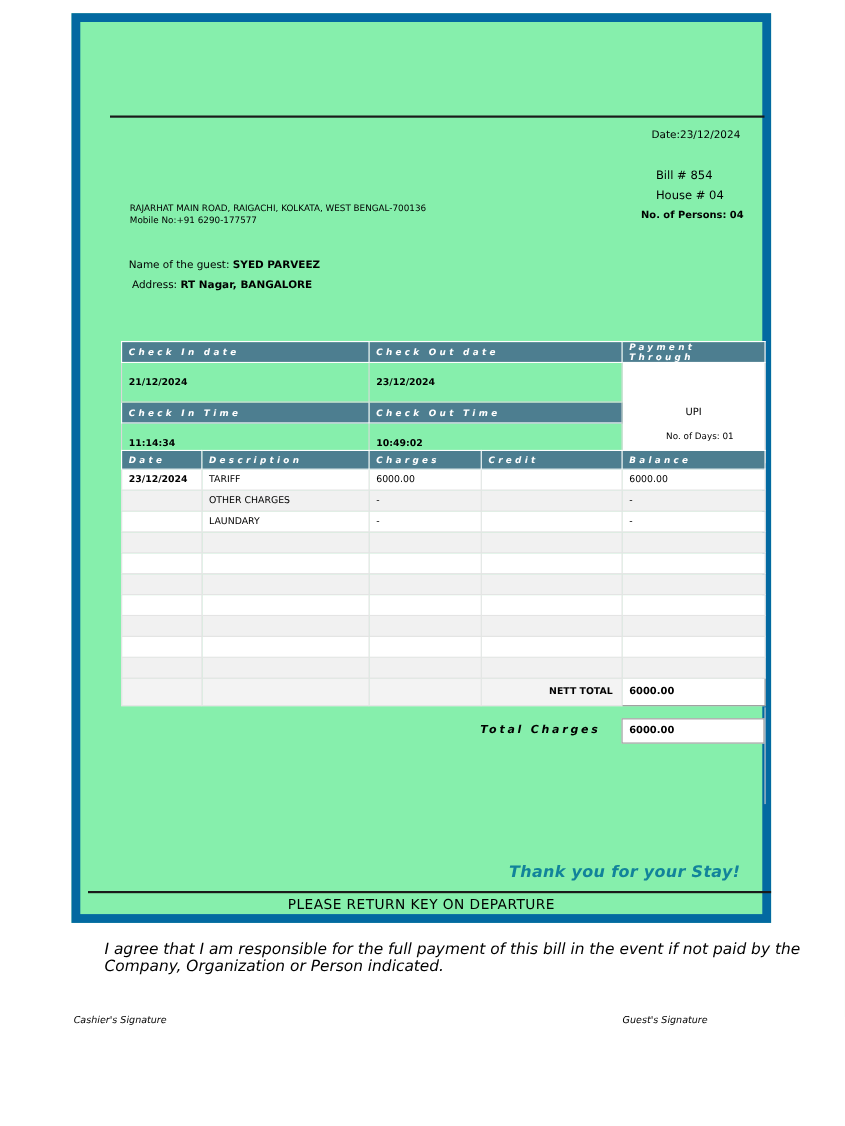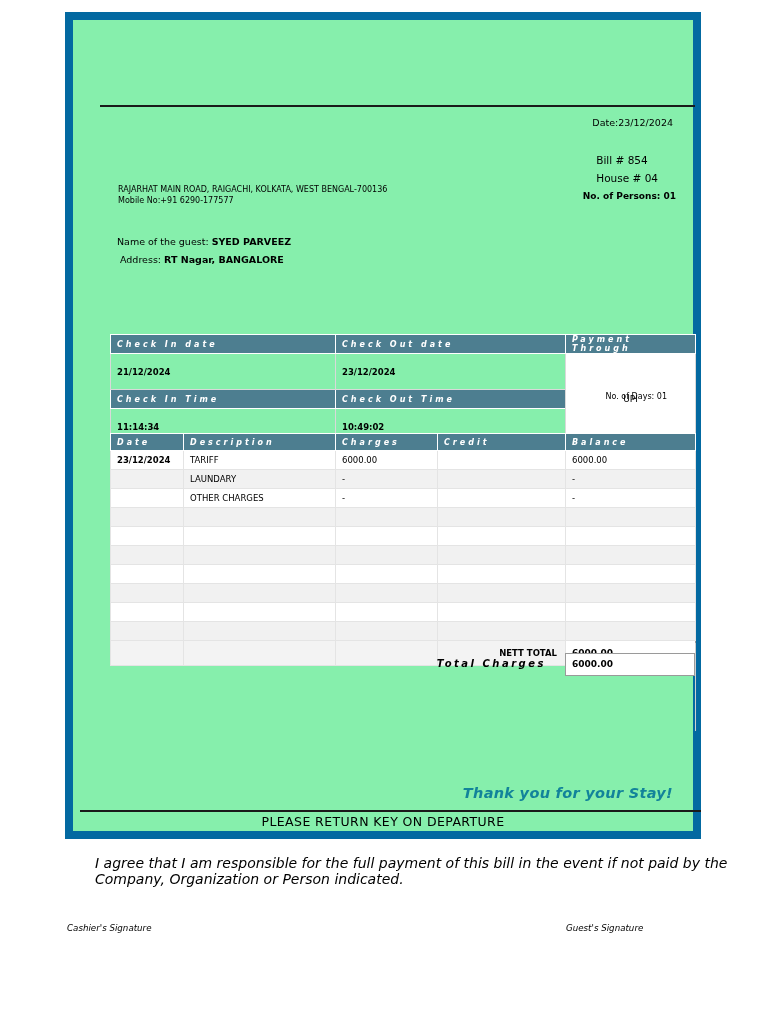--- a/index.html
+++ b/index.html
@@ -16,21 +16,21 @@
   .bill-date { position:absolute; right:20px; top:97px; font-size:9.5px; }
   .bill-meta { position:absolute; right:35px; top:131px; text-align:left;
     font-size:10.5px; line-height:18px; }
   .hotel-address { position:absolute; left:45px; top:165px; font-size:8px; line-height:10.5px; }
   .persons { position:absolute; right:17px; top:171px; font-size:9px; font-weight:bold; }
 
   .guest-name { position:absolute; left:44px; top:216px; font-size:9.5px; }
   .guest-address { position:absolute; left:47px; top:234px; font-size:9.5px; }
   .guest-name b, .guest-address b { font-weight:bold; }
 
-  table { border-collapse:collapse; table-layout:fixed;margin-top:24px; }
+  table { border-collapse:collapse; table-layout:fixed; }
   th { background:#4d7e90; color:#fff; font-style:italic; font-weight:bold;
     font-size:8px; letter-spacing:3px; text-align:left; padding:0 6px;
     border:1px solid #ffffff; }
 
   .stay-table { position:absolute; left:37px; top:290px; width:585px; }
   .stay-table th { height:19px; }
   .stay-table td { height:36px; font-size:8.5px; font-weight:bold; padding:0 6px;
     border:1px solid #d9d9d9; }
   .stay-table td.upi { text-align:center; font-weight:normal; font-size:9px; background:#fff; }
 
@@ -75,21 +75,21 @@
   <div class="bill-meta">
     <div>Bill # 854</div>
     <div>House # 04</div>
   </div>
 
   <div class="hotel-address">
     <div>RAJARHAT MAIN ROAD, RAIGACHI, KOLKATA, WEST BENGAL-700136</div>
     <div>Mobile No:+91 6290-177577</div>
   </div>
 
-  <div class="persons">No. of Persons: 01</div>
+  <div class="persons">No. of Persons: 04</div>
 
   <div class="guest-name">
     <span>Name of the guest:</span>
     <b>SYED PARVEEZ</b>
   </div>
 
   <div class="guest-address">
     <span>Address:</span>
     <b>RT Nagar, BANGALORE</b>
   </div>
@@ -144,28 +144,28 @@
     <tbody>
       <tr>
         <td class="cd">23/12/2024</td>
         <td>TARIFF</td>
         <td>6000.00</td>
         <td></td>
         <td>6000.00</td>
       </tr>
       <tr>
         <td class="cd"></td>
+        <td>OTHER CHARGES</td>
+        <td>-</td>
+        <td></td>
+        <td>-</td>
+      </tr>
+      <tr>
+        <td class="cd"></td>
         <td>LAUNDARY</td>
-        <td>-</td>
-        <td></td>
-        <td>-</td>
-      </tr>
-      <tr>
-        <td class="cd"></td>
-        <td>OTHER CHARGES</td>
         <td>-</td>
         <td></td>
         <td>-</td>
       </tr>
       <tr>
         <td class="cd"></td>
         <td></td>
         <td></td>
         <td></td>
         <td></td>

